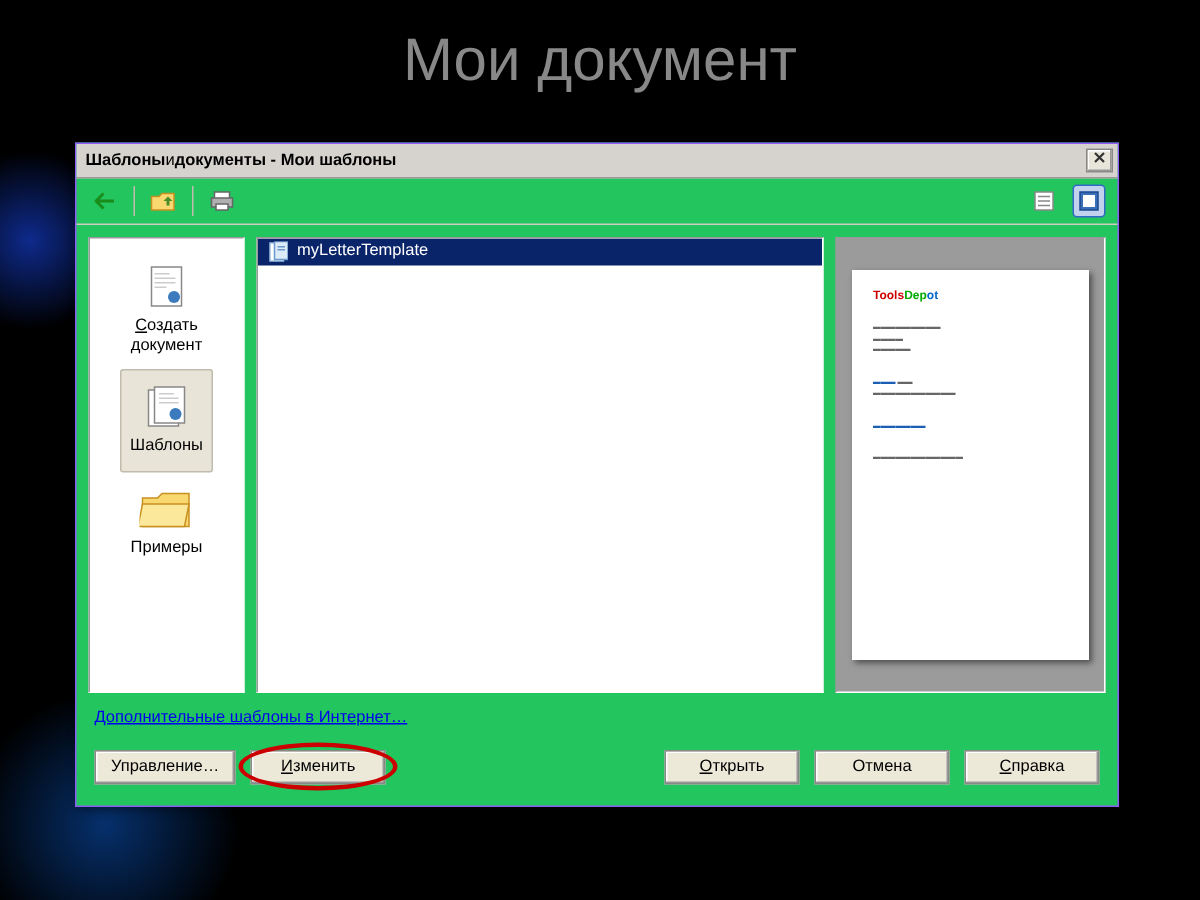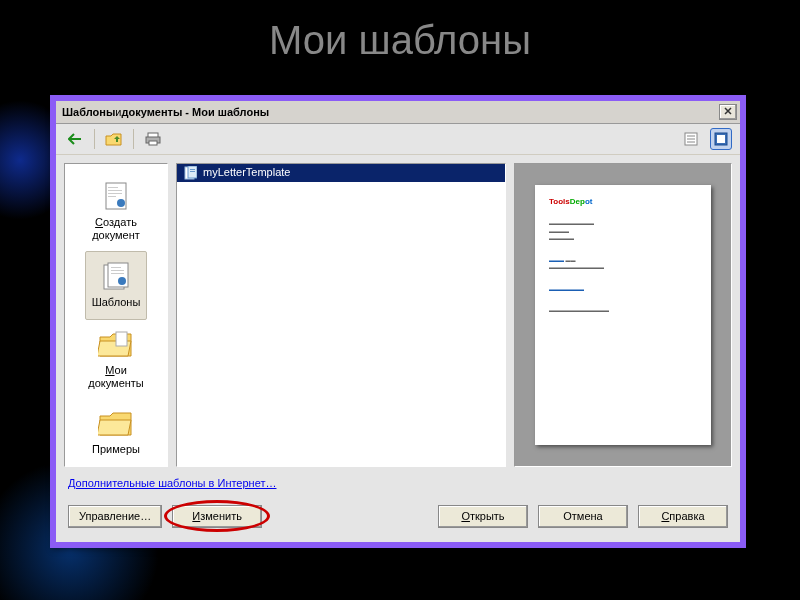--- a/index.html
+++ b/index.html
@@ -34,22 +34,22 @@
       width: 180px;
       height: 180px;
       background: radial-gradient(circle, rgba(10,80,180,0.6) 0%, rgba(0,0,0,0) 70%);
       pointer-events: none;
     }
     .dialog {
       position: absolute;
       left: 50px;
       top: 95px;
       width: 696px;
-      background: #e5e5e5;
-      border: 6px solid #8b5cf6;
+      background: #22c55e;
+      border: 1px solid #8b5cf6;
       box-shadow: 2px 2px 6px rgba(0,0,0,0.4);
       font-size: 11px;
     }
     .titlebar {
       background: linear-gradient(to bottom, #0a246a 0%, #3b6ea5 50%, #0a246a 100%);
       background: #d6d3ce;
       color: #000;
       display: flex;
       align-items: center;
       padding: 3px 3px 3px 6px;
@@ -147,21 +147,21 @@
     }
     .file-row {
       display: flex;
       gap: 6px;
       padding: 2px 6px;
       background: #0a246a;
       color: #fff;
       font-size: 11px;
     }
     .preview {
-      width: 218px;
+      width: 180px;
       border: 1px solid #fff;
       border-top-color: #999;
       border-left-color: #999;
       background: #9b9b9b;
       display: flex;
       align-items: center;
       justify-content: center;
       padding: 10px;
     }
     .page {
@@ -216,21 +216,21 @@
       height: 32px;
       pointer-events: none;
     }
   </style>
 </head>
 <body>
 
 <div class="glow-tl"></div>
 <div class="glow-bl"></div>
 
-<div class="slide-title">Мои шаблоны</div>
+<div class="slide-title">Мои документ</div>
 
 <div class="dialog">
 
   <div class="titlebar">
     <span class="tmain">Шаблоны</span>
     <span class="tsub"> и </span>
     <span class="tmain">документы - Мои шаблоны</span>
     <div class="close-btn">
       <svg width="8" height="8" viewBox="0 0 8 8">
           <path d="M1 1 L7 7 M7 1 L1 7" stroke="#333" stroke-width="1.5"></path>
@@ -302,30 +302,20 @@
               <circle cx="23" cy="22" r="4" fill="#3a7abd"></circle>
             </svg>
           </div>
         <div class="lbl">Шаблоны</div>
       </div>
       <div class="side-item">
         <div class="ic">
             <svg width="36" height="30" viewBox="0 0 36 30">
               <path d="M2 8 h10 l3 -3 h18 v22 h-31 z" fill="#f9d870" stroke="#c89020"></path>
               <path d="M2 12 h31 l-3 15 h-31 z" fill="#fce89a" stroke="#c89020"></path>
-              <rect x="18" y="3" width="11" height="14" fill="#fff" stroke="#aaa"></rect>
-            </svg>
-          </div>
-        <div class="lbl"><u>М</u><span>ои документы</span></div>
-      </div>
-      <div class="side-item">
-        <div class="ic">
-            <svg width="36" height="30" viewBox="0 0 36 30">
-              <path d="M2 8 h10 l3 -3 h18 v22 h-31 z" fill="#f9d870" stroke="#c89020"></path>
-              <path d="M2 12 h31 l-3 15 h-31 z" fill="#fce89a" stroke="#c89020"></path>
             </svg>
           </div>
         <div class="lbl">Примеры</div>
       </div>
     </div>
 
     <div class="filelist">
       <div class="file-row">
         <svg width="14" height="14" viewBox="0 0 14 14">
             <rect x="2" y="1" width="9" height="12" fill="#fff" stroke="#a0c0e0"></rect>

